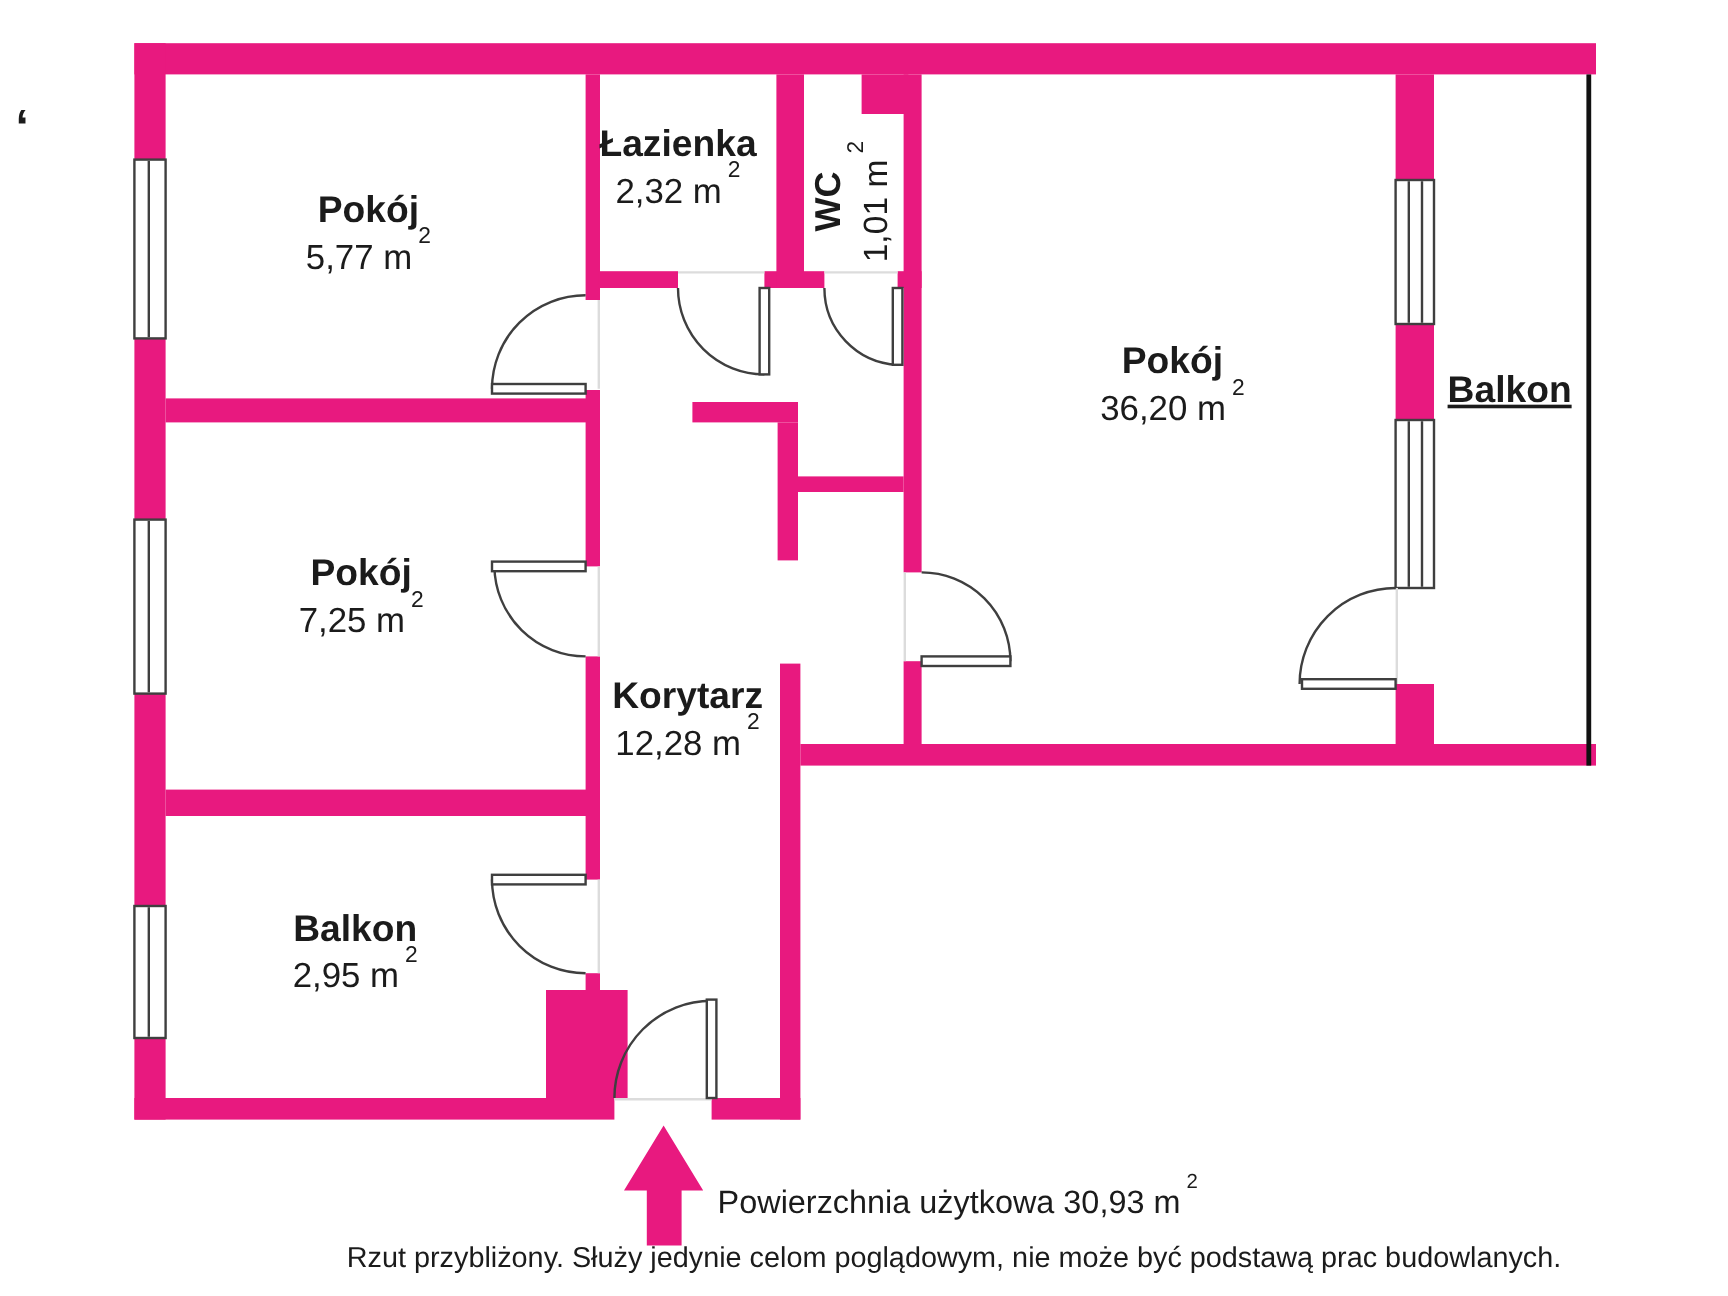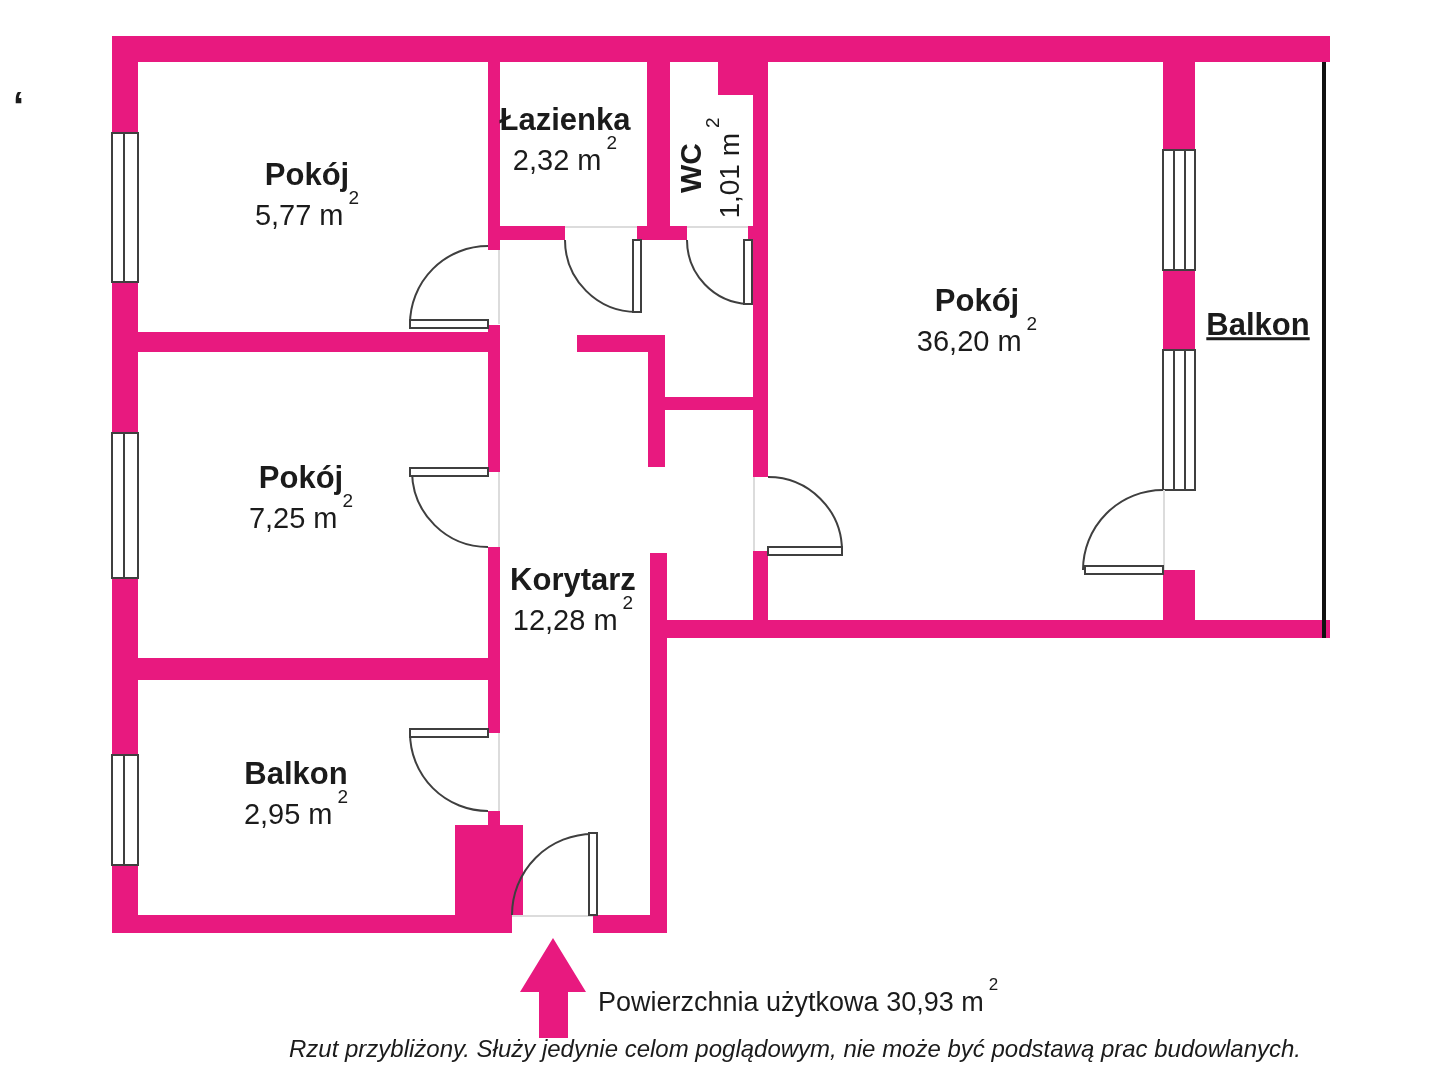--- a/index.html
+++ b/index.html
@@ -32,21 +32,21 @@
   .lbl-pokoj-right{left:977px;top:320px;}
   .lbl-balkon{left:1258px;top:325px;text-decoration:underline;}
   .lbl-pokoj-mid{left:301px;top:497px;}
   .lbl-korytarz{left:573px;top:599px;}
   .lbl-kuchnia{left:296px;top:793px;}
   .tick{position:absolute;left:13px;top:86px;font-size:40px;font-weight:bold;line-height:1;}
   .f-total{position:absolute;left:598px;top:986px;font-size:27px;white-space:nowrap;}
   .f-total sup{font-size:17px;position:relative;top:-11px;margin-left:5px;}
   .f-disc{
     position:absolute;left:795px;top:1049px;transform:translate(-50%,-50%);
-    font-size:24px;white-space:nowrap;font-style:italic;
+    font-size:24px;white-space:nowrap;
   }
 </style>
 </head>
 <body>
 
 <div class="stage">
 
   <svg class="plan" width="1440" height="1080" viewBox="0 0 1440 1080">
 
     <g>

